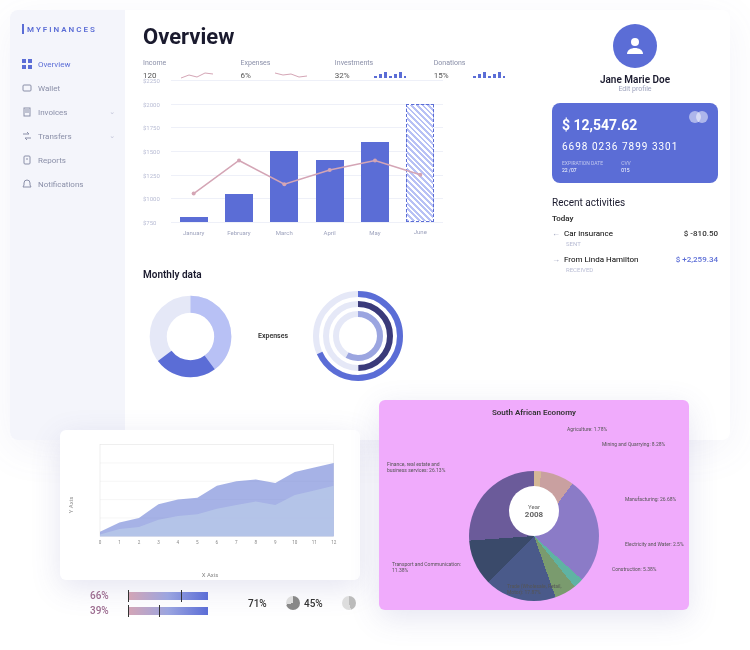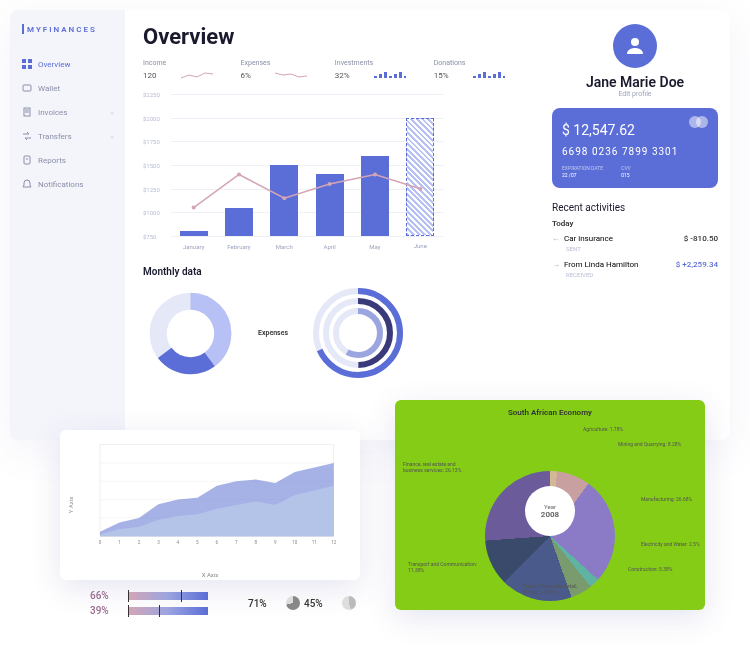--- a/index.html
+++ b/index.html
@@ -7,67 +7,67 @@
 .dash{position:absolute;top:10px;left:10px;width:720px;height:430px;background:#fff;border-radius:8px;display:flex;box-shadow:0 10px 40px rgba(100,100,180,.08)}
 .sidebar{width:115px;background:#f4f5fb;padding:14px 0 0 12px;border-radius:8px 0 0 8px}
 .logo{font-size:8px;letter-spacing:2px;color:#5b6dd6;font-weight:600;margin-bottom:18px;display:flex;align-items:center;gap:3px}
 .logo::before{content:"";width:2px;height:10px;background:#5b6dd6}
 .nav-item{display:flex;align-items:center;gap:6px;font-size:8px;color:#8a8fa8;padding:7px 0;cursor:pointer}
 .nav-item.active{color:#5b6dd6}
 .nav-icon{width:10px;height:10px;display:inline-flex;align-items:center;justify-content:center}
 .chev{margin-left:auto;margin-right:10px;font-size:7px;color:#c0c3d8}
 .main{flex:1;padding:14px 18px;position:relative}
 h1{font-size:22px;font-weight:700;color:#1a1a2e;margin-bottom:10px}
-.kpis{display:flex;gap:28px;margin-bottom:14px}
+.kpis{display:flex;gap:28px;}
 .kpi{display:flex;flex-direction:column;gap:3px}
 .kpi-label{font-size:7px;color:#8a8fa8}
 .kpi-row{display:flex;align-items:center;gap:24px}
 .kpi-val{font-size:8px;color:#555}
 .spark{width:32px;height:10px}
 .barchart{width:300px;height:160px;position:relative}
 .ygrid{position:absolute;left:28px;right:0;top:0;bottom:18px}
 .ygrid div{position:absolute;left:0;right:0;border-top:1px solid #eef0f8;font-size:6px;color:#b8bcd4}
 .ygrid div span{position:absolute;left:-28px;top:-4px}
 .bars{position:absolute;left:28px;right:0;bottom:18px;top:0;display:flex;align-items:flex-end;justify-content:space-around}
 .bar{width:28px;background:#5b6dd6;position:relative}
 .bar.hatch{background:repeating-linear-gradient(45deg,#b8c1f5,#b8c1f5 2px,#fff 2px,#fff 4px);border:1px dashed #5b6dd6}
 .xlbl{position:absolute;bottom:-14px;left:50%;transform:translateX(-50%);font-size:6px;color:#9ea3bd}
 .trend{position:absolute;left:28px;right:0;bottom:18px;top:0;pointer-events:none}
-.monthly{margin-top:12px}
+.monthly{margin-top:29px}
 .monthly h3{font-size:10px;font-weight:600;color:#1a1a2e;margin-bottom:6px}
 .donut-row{display:flex;gap:20px;align-items:center}
 .donut1{width:95px;height:95px;position:relative}
 .donut-lbl{font-size:7px;font-weight:600;color:#333}
 .legend{font-size:7px;color:#666;line-height:1.7}
 .radial{width:100px;height:100px}
 .rpanel{width:190px;padding:14px 12px;display:flex;flex-direction:column;align-items:center}
 .avatar{width:44px;height:44px;border-radius:50%;background:#5b6dd6;display:flex;align-items:center;justify-content:center;margin-bottom:6px}
-.uname{font-size:14px;font-weight:600;color:#1a1a2e}
+.uname{font-size:10px;font-weight:600;color:#1a1a2e}
 .edit{font-size:7px;color:#9ea3bd;margin-bottom:10px}
 .card{width:100%;background:#5b6dd6;border-radius:8px;padding:10px;color:#fff;position:relative}
 .card-logo{position:absolute;top:8px;right:10px;display:flex}
 .card-logo span{width:12px;height:12px;border-radius:50%;background:rgba(255,255,255,.5)}
 .card-logo span:last-child{margin-left:-5px}
-.bal{font-size:14px;font-weight:400;margin:4px 0 8px}
+.bal{font-size:14px;font-weight:700;margin:4px 0 8px}
 .cnum{font-size:10px;letter-spacing:1px;margin-bottom:8px}
 .cmeta{display:flex;gap:18px;font-size:5px}
 .cmeta div span{display:block}
 .cmeta .lbl{color:rgba(255,255,255,.6);font-size:5px;margin-bottom:1px}
 .recent{width:100%;margin-top:14px}
 .recent h3{font-size:10px;font-weight:400;color:#1a1a2e;margin-bottom:6px}
 .day{font-size:8px;font-weight:600;color:#333;margin-bottom:4px}
 .act{display:flex;justify-content:space-between;align-items:center;font-size:8px;padding:2px 0}
 .act .arr{color:#9ea3bd;margin-right:4px}
 .act .amt{font-weight:500}
 .act .neg{color:#333}
 .act .pos{color:#5b6dd6}
 .sub{font-size:6px;color:#b8bcd4;margin-bottom:6px;margin-left:14px}
 .area-card{position:absolute;top:430px;left:60px;width:300px;height:150px;background:#fff;border-radius:6px;box-shadow:0 8px 30px rgba(80,80,160,.15);padding:10px}
 .axis-lbl{position:absolute;font-size:6px;color:#888}
-.pie-card{position:absolute;top:400px;left:395px;width:310px;height:210px;background:#84cc16;border-radius:6px;box-shadow:0 8px 30px rgba(80,80,160,.15);padding:8px}
+.pie-card{position:absolute;top:400px;left:379px;width:310px;height:210px;background:#f0abfc;border-radius:6px;box-shadow:0 8px 30px rgba(80,80,160,.15);padding:8px}
 .pie-title{font-size:8px;font-weight:600;text-align:center;color:#333;margin-bottom:4px}
 .pie-wrap{position:relative;width:100%;height:180px;display:flex;align-items:flex-end;justify-content:center}
 .pie{width:130px;height:130px;border-radius:50%;position:relative}
 .pie-center{position:absolute;top:50%;left:50%;transform:translate(-50%,-50%);width:50px;height:50px;background:#fff;border-radius:50%;display:flex;flex-direction:column;align-items:center;justify-content:center;font-size:6px;color:#666}
 .pie-lbl{position:absolute;font-size:5px;color:#555;line-height:1.2}
 .gauges{position:absolute;top:590px;left:90px;display:flex;gap:40px;font-size:10px}
 .gauge{display:flex;align-items:center;gap:6px}
 .gbar{width:80px;height:8px;background:linear-gradient(90deg,#d4a5b5,#9ba5e0,#5b6dd6);position:relative}
 .gbar::after{content:"";position:absolute;top:-2px;bottom:-2px;width:1px;background:#333}
 .gcirc{width:14px;height:14px;border-radius:50%}

